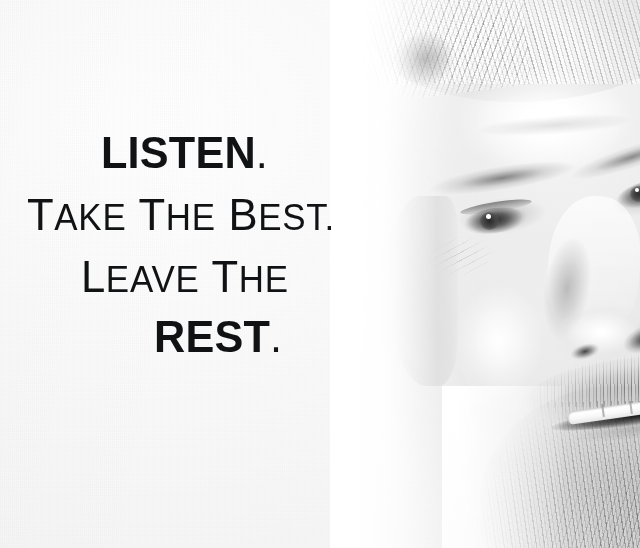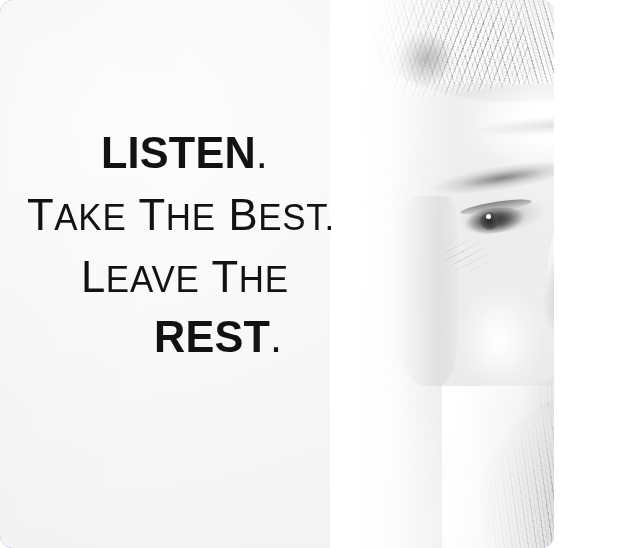--- a/index.html
+++ b/index.html
@@ -5,25 +5,24 @@
 <style>
   html,body{margin:0;padding:0;background:#ffffff;}
   body{
     font-family:"Liberation Sans", sans-serif;
     -webkit-font-smoothing:antialiased;
   }
 
   
   #poster{
     position:relative;
-    width:554px;height:548px;
+    width:640px;height:548px;
     overflow:hidden;
     background:#8b5cf6;
     user-select:none;
-    border-radius:13px;
   }
 
   
   .bg-base{
     position:absolute;inset:0;
     background:
       radial-gradient(120% 95% at 18% 22%, #ffffff 0%, #fafafa 45%, #f4f4f4 100%);
   }
   .bg-grain{
     position:absolute;inset:0;

